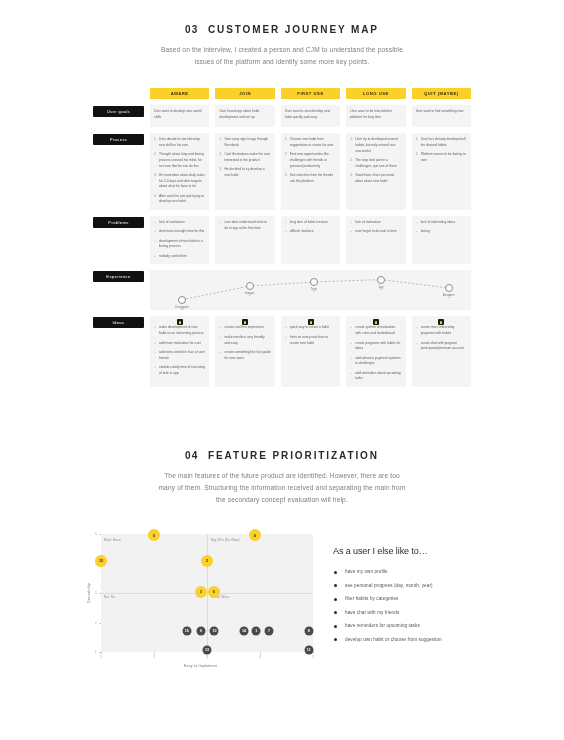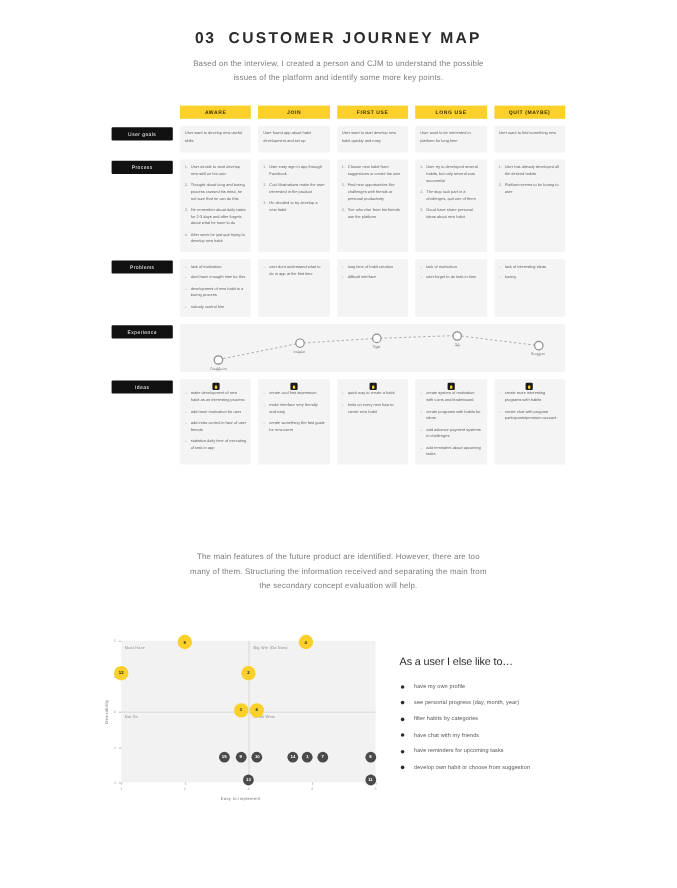--- a/index.html
+++ b/index.html
@@ -8,21 +8,21 @@
     background: #ffffff;
     font-family: "Liberation Sans", sans-serif;
     color: #2b2b2b;
     overflow: hidden;
     position: relative;
   }
 
   
   .section-head { text-align: center; }
   .sec-title {
-    font-size: 13px; font-weight: bold; letter-spacing: 1.9px;
+    font-size: 10px; font-weight: bold; letter-spacing: 1.9px;
     color: #2a2a2a; text-transform: uppercase;
   }
   .sec-title .num { letter-spacing: 1.2px; }
   .sec-sub {
     margin: 9px auto 0; font-size: 6.6px; line-height: 1.85;
     color: #7d7d7d; letter-spacing: .15px;
   }
 
   
   #sec03 { position: absolute; left: 0; top: 24px; width: 564px; }
@@ -363,20 +363,23 @@
             </ul>
           </div>
         </div>
     </div>
 
   </div>
 </div>
 
 <div id="sec04">
   <div class="section-head">
+    <div class="sec-title">
+      <span class="num">04</span>&nbsp;&nbsp;<span>FEATURE PRIORITIZATION</span>
+    </div>
     <div class="sec-sub">The main features of the future product are identified. However, there are too many of them. Structuring the information received and separating the main from the secondary concept evaluation will help.</div>
   </div>
 
   <div class="matrix-wrap">
     <div class="matrix" id="matrix">
       <div class="m-div v"></div>
       <div class="m-div h"></div>
     <div class="tick x" style="left: 0%;">1</div>
         <div class="tickmark x" style="left: 0%;"></div>
         <div class="tick x" style="left: 25%;">2</div>

